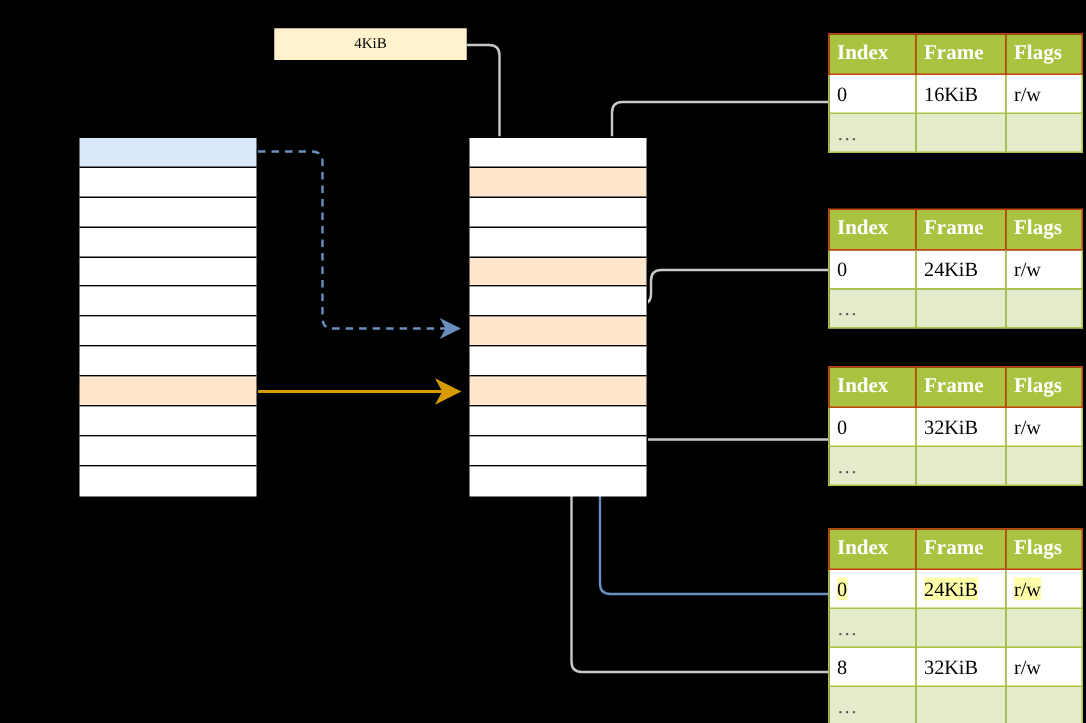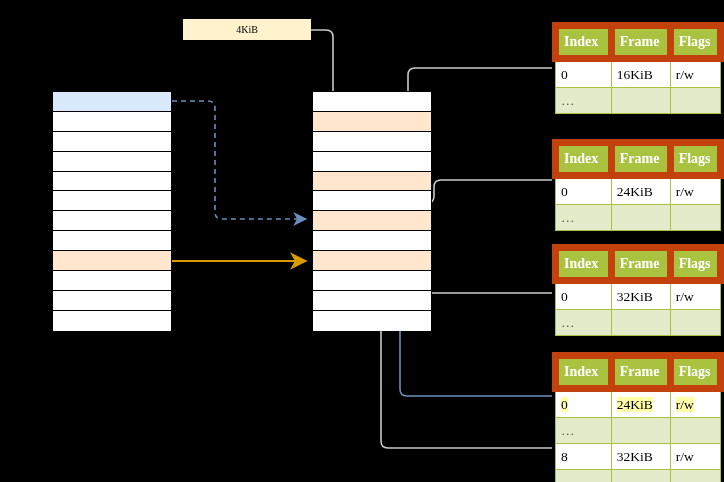--- a/index.html
+++ b/index.html
@@ -21,21 +21,21 @@
   
   #size-label{position:absolute;left:183px;top:19px;width:128px;height:21px;
               background:#fff2cc;border:1px solid #fff2cc;box-sizing:border-box;
               display:flex;align-items:center;justify-content:center;
               font-size:10px;color:#000;}
 
   
   .ptable{position:absolute;border-collapse:collapse;background:#000;
           table-layout:fixed;font-size:13.5px;}
   .ptable th{background:#a9c23f;color:#ffffff;font-weight:bold;
-             border:7px solid #c2410c;text-align:left;padding:2px 5px;height:22px;
+             border:1px solid #c2410c;text-align:left;padding:2px 5px;height:22px;
              font-size:14px;}
   .ptable td{border:1px solid #a9c23f;padding:2px 5px;height:21px;color:#000;
              background:#ffffff;}
   .ptable td.ell{background:#e4ebca;color:#555;letter-spacing:1px;}
   .ptable .c-index{width:58px;}
   .ptable .c-frame{width:60px;}
   .ptable .c-flags{width:51px;}
   .hl{background:#ffffaa !important;}
 
   #tbl1{left:552px;top:22px;}

